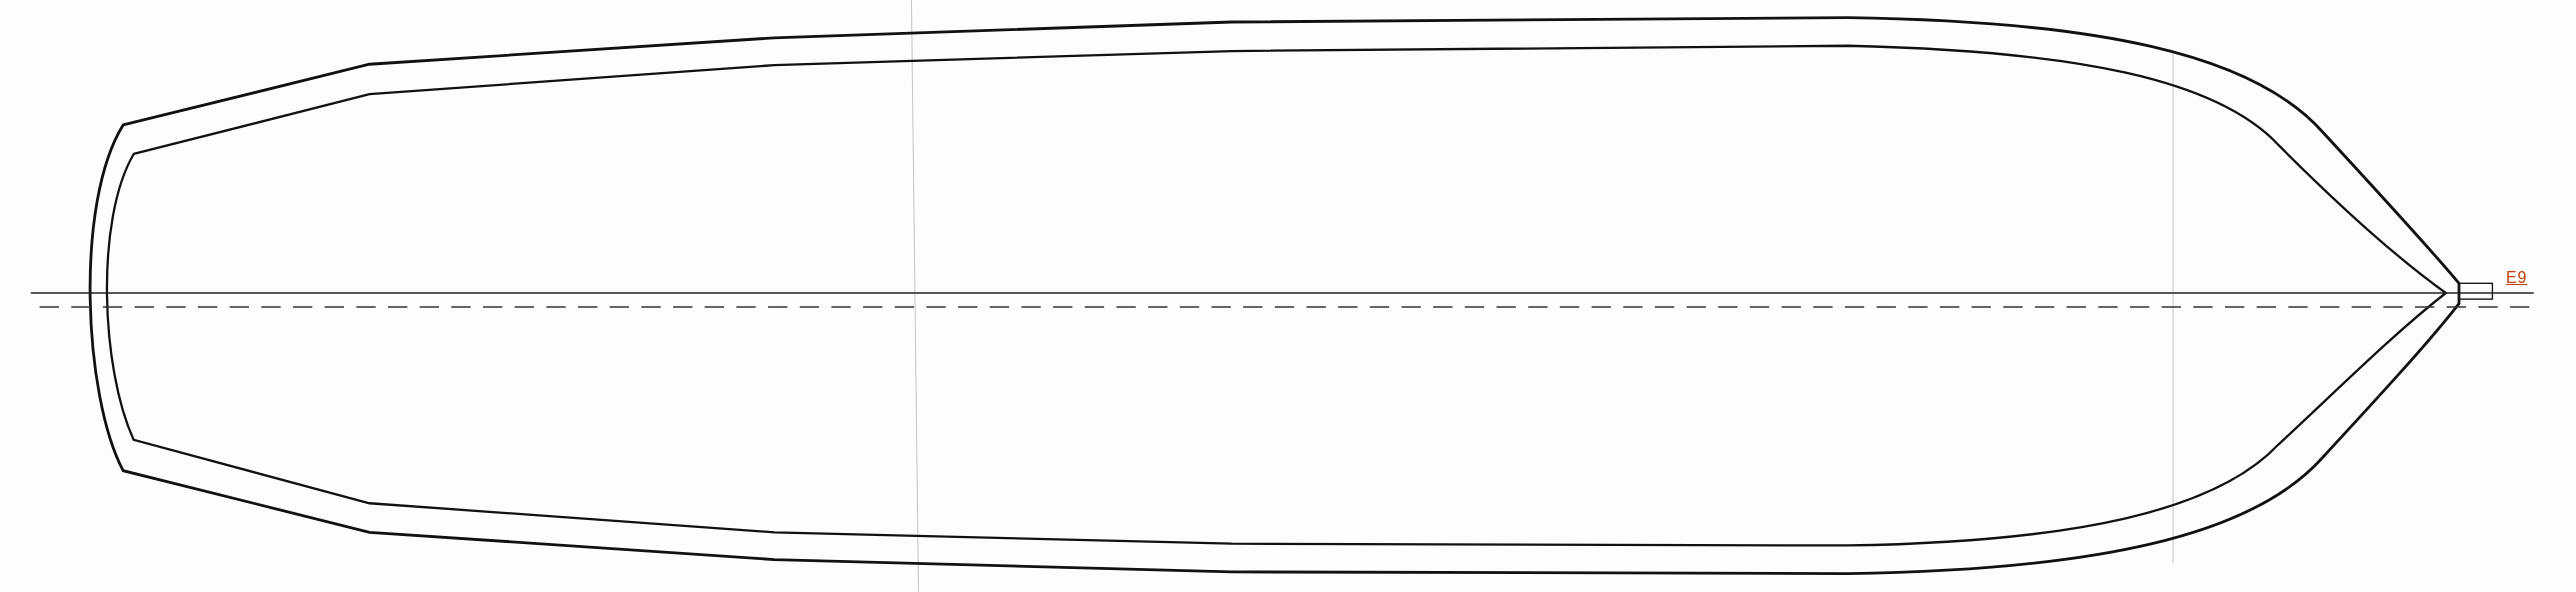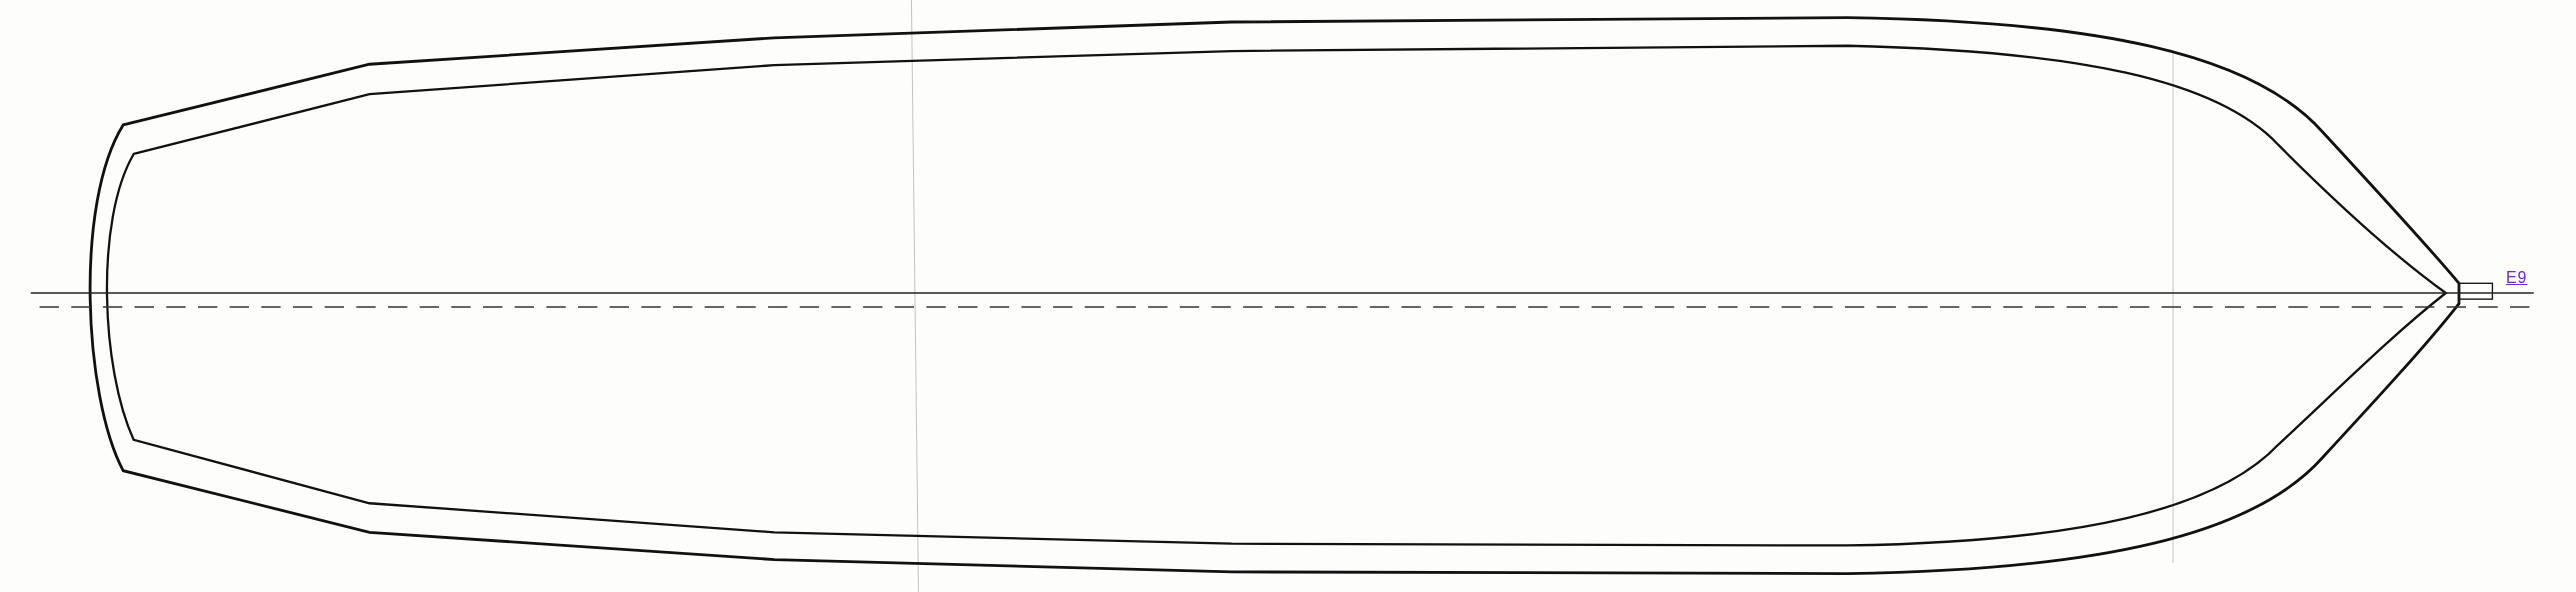--- a/index.html
+++ b/index.html
@@ -8,21 +8,21 @@
   svg { display: block; }
   .hull { fill: none; stroke: #111; stroke-width: 3.2; }
   .hull-in { fill: none; stroke: #111; stroke-width: 2.6; }
   .wall { fill: none; stroke: #151515; stroke-width: 2.4; }
   .thin { fill: none; stroke: #1a1a1a; stroke-width: 1.6; }
   .fine { fill: none; stroke: #222; stroke-width: 1.2; }
   .faint { fill: none; stroke: #bbb; stroke-width: 1; }
   .center { fill: none; stroke: #222; stroke-width: 1.6; }
   .dash { fill: none; stroke: #333; stroke-width: 1.6; stroke-dasharray: 22 14; }
   .fill-w { fill: #fdfdfc; stroke: #1a1a1a; stroke-width: 1.6; }
-  .label { position: absolute; font-size: 16px; color: #6d28d9; text-decoration: underline; letter-spacing: 0.9px; }
+  .label { position: absolute; font-size: 16px; color: #c2410c; text-decoration: underline; letter-spacing: 0.9px; }
 </style>
 </head>
 <body>
 
 <div id="plan">
 <svg width="2576" height="593" viewBox="0 0 2928 674" xmlns="http://www.w3.org/2000/svg">
 
   <g>
     <line class="faint" x1="1036" y1="0" x2="1044" y2="674"></line>
     <line class="faint" x1="2470" y1="60" x2="2470" y2="640"></line>

